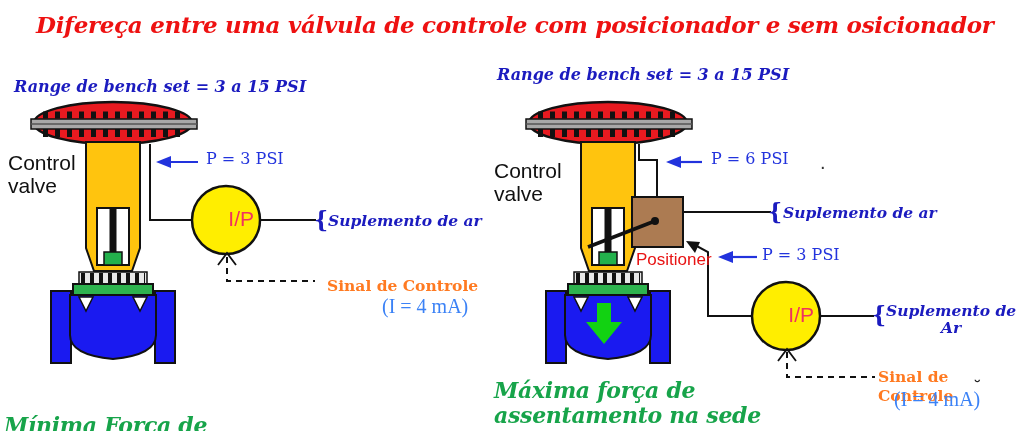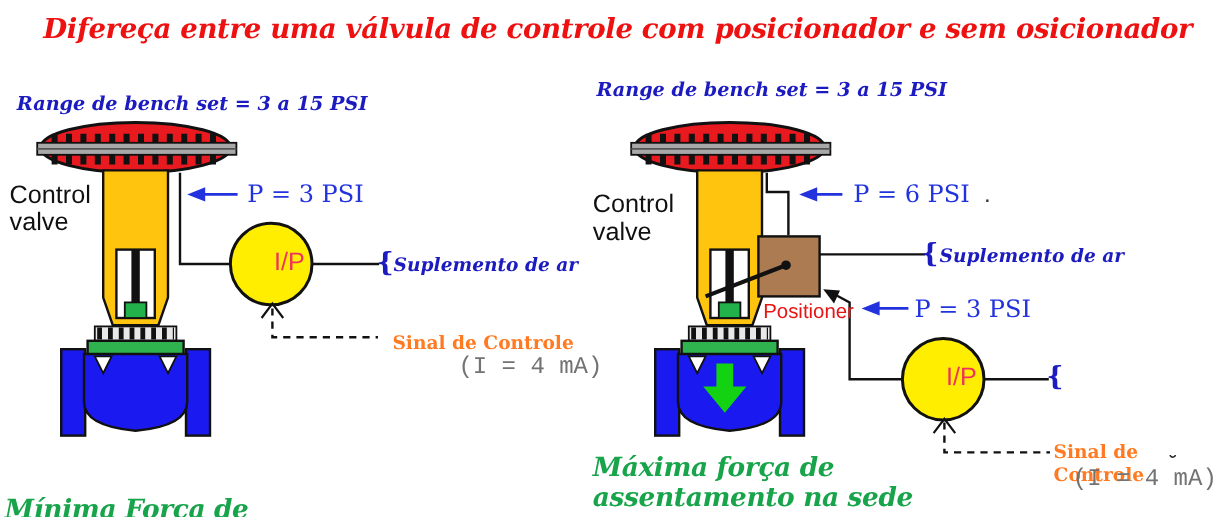--- a/index.html
+++ b/index.html
@@ -5,28 +5,28 @@
   html,body{margin:0;padding:0;background:#fff;}
   #canvas{position:relative;width:1024px;height:431px;background:#fff;overflow:hidden;
           font-family:"Liberation Sans",sans-serif;}
   #canvas svg{position:absolute;left:0;top:0;}
   .txt{position:absolute;white-space:pre-line;}
   .title{font-family:"DejaVu Serif",serif;font-style:italic;font-weight:bold;
          font-size:23px;color:#ee1111;letter-spacing:-0.3px;}
   .bench{font-family:"DejaVu Serif",serif;font-style:italic;font-weight:bold;
          font-size:16px;color:#1b1bbf;}
   .cv{font-size:21px;color:#101010;text-align:left;line-height:1.08;width:88px;}
-  .plabel{font-family:"DejaVu Serif",serif;font-size:20px;color:#2233dd;}
+  .plabel{font-family:"DejaVu Serif",serif;font-size:16px;color:#2233dd;}
   .iplabel{font-size:21px;color:#f0325f;text-align:right;width:56px;}
   .brace{font-family:"DejaVu Serif",serif;font-size:22px;color:#1b1bbf;font-weight:bold;}
   .supply{font-family:"DejaVu Serif",serif;font-style:italic;font-weight:bold;
           font-size:15.5px;color:#1b1bbf;line-height:1.1;text-align:center;}
   .signal{font-family:"DejaVu Serif",serif;font-weight:bold;
           font-size:15.5px;color:#ff7a21;}
-  .current{font-family:Liberation Mono, monospace;font-size:20px;color:#737373;}
+  .current{font-family:Liberation Serif, serif;font-size:20px;color:#3b82f6;}
   .caption{font-family:"DejaVu Serif",serif;font-style:italic;font-weight:bold;
            font-size:22px;color:#17a44a;line-height:1.13;letter-spacing:-0.3px;}
   .positioner-label{font-size:17px;color:#e81313;}
   .dot{font-size:20px;color:#333;}
   .breve{font-size:16px;color:#222;font-weight:bold;}
 </style>
 </head>
 <body>
 
 <div id="canvas">
@@ -108,18 +108,20 @@
   <div class="txt cv" style="left:494px;top:160px;">Control
 valve</div>
   <div class="txt plabel" style="left:711px;top:149px;">P = 6 PSI</div>
   <div class="txt dot" style="left:820px;top:151px;">.</div>
   <div class="txt positioner-label" style="left:636px;top:250px;">Positioner</div>
   <div class="txt brace" style="left:768px;top:198px;">{</div>
   <div class="txt supply" style="left:783px;top:204px;">Suplemento de ar</div>
   <div class="txt plabel" style="left:762px;top:245px;">P = 3 PSI</div>
   <div class="txt iplabel" style="left:758px;top:303px;">I/P</div>
   <div class="txt brace" style="left:872px;top:301px;">{</div>
+  <div class="txt supply" style="left:886px;top:302px;">Suplemento de
+Ar</div>
   <div class="txt signal" style="left:878px;top:367px;">Sinal de Controle</div>
   <div class="txt breve" style="left:975px;top:378px;">˘</div>
   <div class="txt current" style="left:894px;top:388px;">(I = 4 mA)</div>
   <div class="txt caption" style="left:494px;top:378px;">Máxima força de
 assentamento na sede</div>
 </div>
 
 </body></html>

